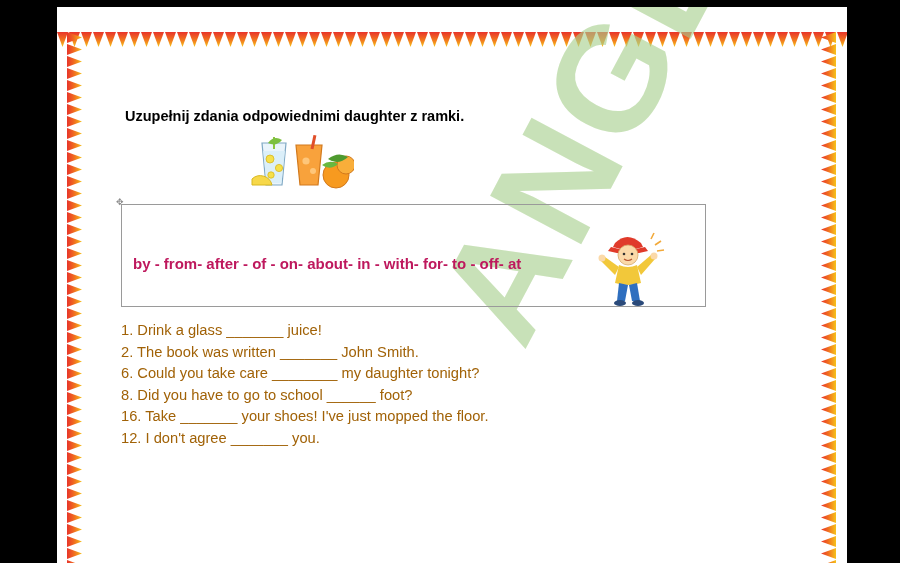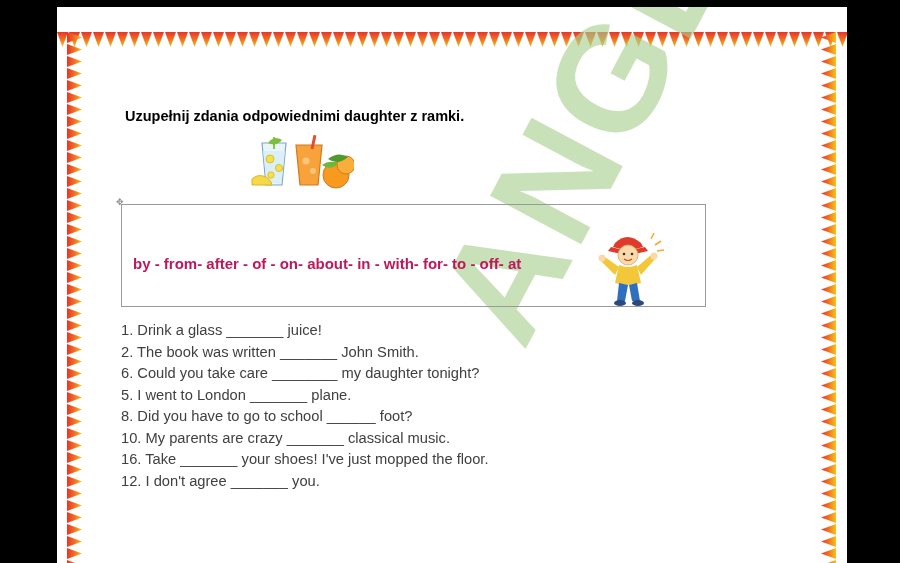--- a/index.html
+++ b/index.html
@@ -160,21 +160,21 @@
   }
 
   .questions {
     position: absolute;
     left: 64px;
     top: 313px;
     width: 700px;
   }
   .q {
     font-size: 14.7px;
-    color: #404040;
+    color: #a16207;
     line-height: 21.5px;
     font-family: "Liberation Sans", sans-serif;
     white-space: nowrap;
   }
 </style>
 </head>
 <body>
 
 <div id="page">
   <div class="sheet">
@@ -400,22 +400,20 @@
         <ellipse cx="27" cy="78" rx="6" ry="3" fill="#2b4a7a"></ellipse>
         <ellipse cx="45" cy="78" rx="6" ry="3" fill="#2b4a7a"></ellipse>
 
         <path d="M62 20 l6 -4 M64 26 l7 -1 M58 14 l3 -6" stroke="#f2a93a" stroke-width="1.6" fill="none"></path>
       </svg>
 
       <div class="questions">
         <div class="q">1. Drink a glass _______  juice!</div>
         <div class="q">2. The book was written _______ John Smith.</div>
         <div class="q">6. Could you take care ________ my daughter tonight?</div>
-        <div class="q">5. I went to London _______ plane.</div>
         <div class="q">8. Did you have to go to school ______ foot?</div>
-        <div class="q">10. My parents are crazy _______ classical music.</div>
         <div class="q">16. Take _______ your shoes! I've just mopped the floor.</div>
         <div class="q">12. I don't agree _______ you.</div>
       </div>
 
     </div>
   </div>
 </div>
 
 </body></html>

